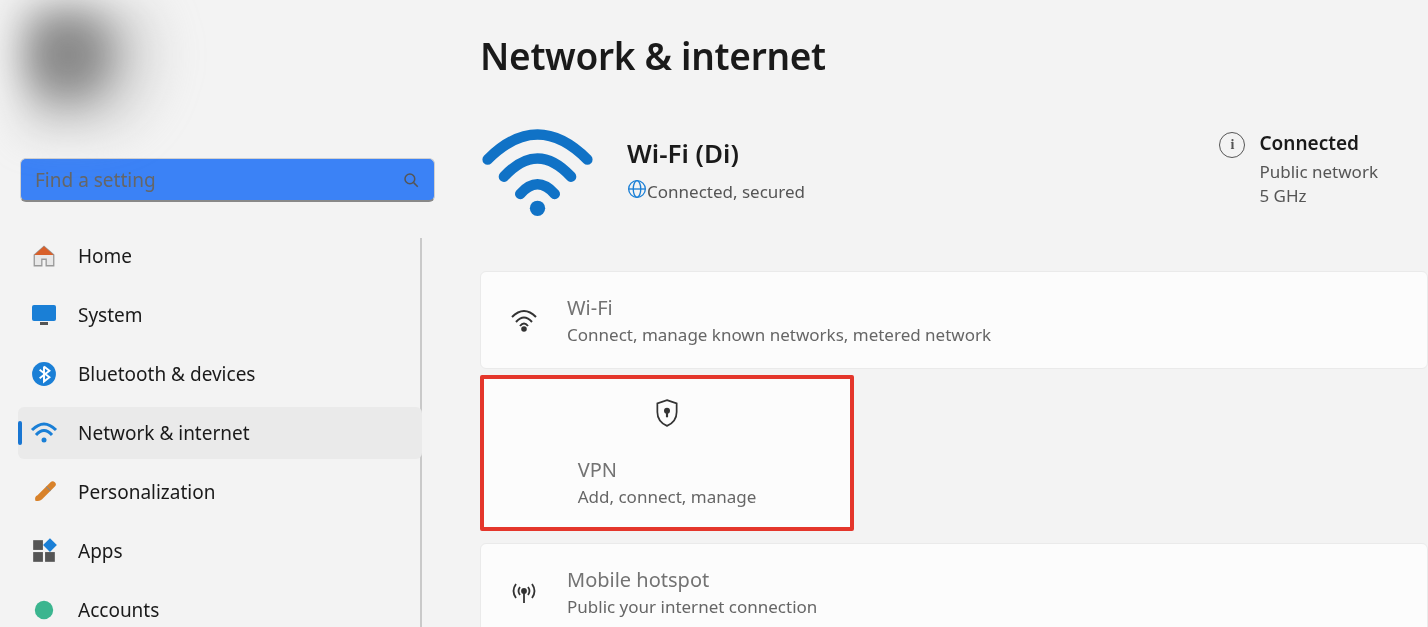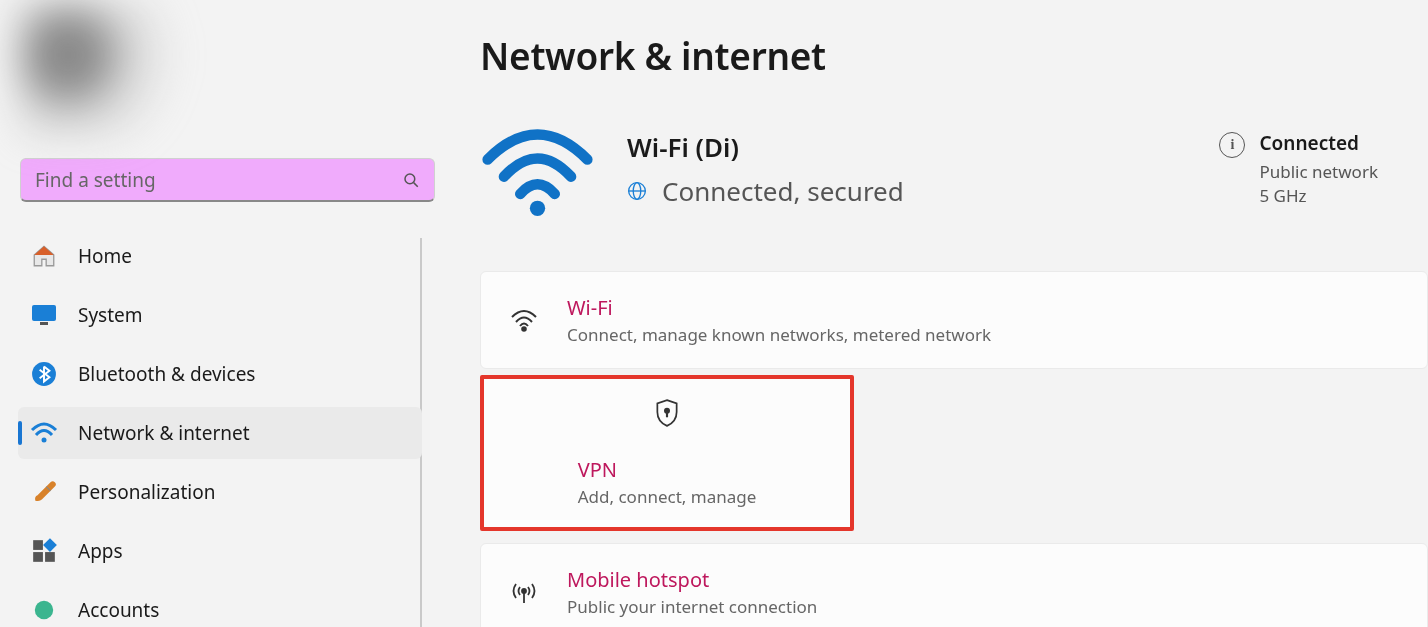--- a/index.html
+++ b/index.html
@@ -24,21 +24,21 @@
       background: radial-gradient(circle at 50px 55px, #888 0, #888 30px, rgba(170,170,170,0.4) 60px, transparent 110px);
     }
     .search-wrap {
       padding: 0 2px 0 2px;
       margin-top: 18px;
       margin-bottom: 28px;
     }
     .search-box {
       width: 415px;
       height: 44px;
-      background: #f0abfc;
+      background: #3b82f6;
       border: 1px solid #d0d0d0;
       border-bottom: 2px solid #888;
       border-radius: 6px;
       display: flex;
       align-items: center;
       padding: 0 14px;
       font-size: 19px;
       color: #555;
     }
     .search-box input {
@@ -122,22 +122,22 @@
     }
     .status-text { flex: 1; }
     .status-title {
       font-size: 26px;
       font-weight: 600;
       margin-bottom: 8px;
     }
     .status-sub {
       display: flex;
       align-items: center;
-      gap: 15px;
-      font-size: 26px;
+      gap: 0;
+      font-size: 17px;
       color: #555;
       text-align: right;
     }
     .globe-icon { color: #1a7fd6; }
 
     .props-block {
       display: flex;
       align-items: flex-start;
       gap: 14px;
       padding-right: 30px;
@@ -180,21 +180,21 @@
       flex-direction: column;
     }
     .option-icon {
       width: 30px;
       height: 30px;
       display: flex;
       align-items: center;
       justify-content: center;
       color: #333;
     }
-    .option-title { font-size: 20px; color: #be185d; margin-bottom: 2px; }
+    .option-title { font-size: 20px; color: #737373; margin-bottom: 2px; }
     .option-sub { font-size: 17px; color: #666; }
   </style>
 </head>
 <body>
 
 <div class="sidebar">
   <div class="profile-area"></div>
 
   <div class="search-wrap">
     <div class="search-box">

